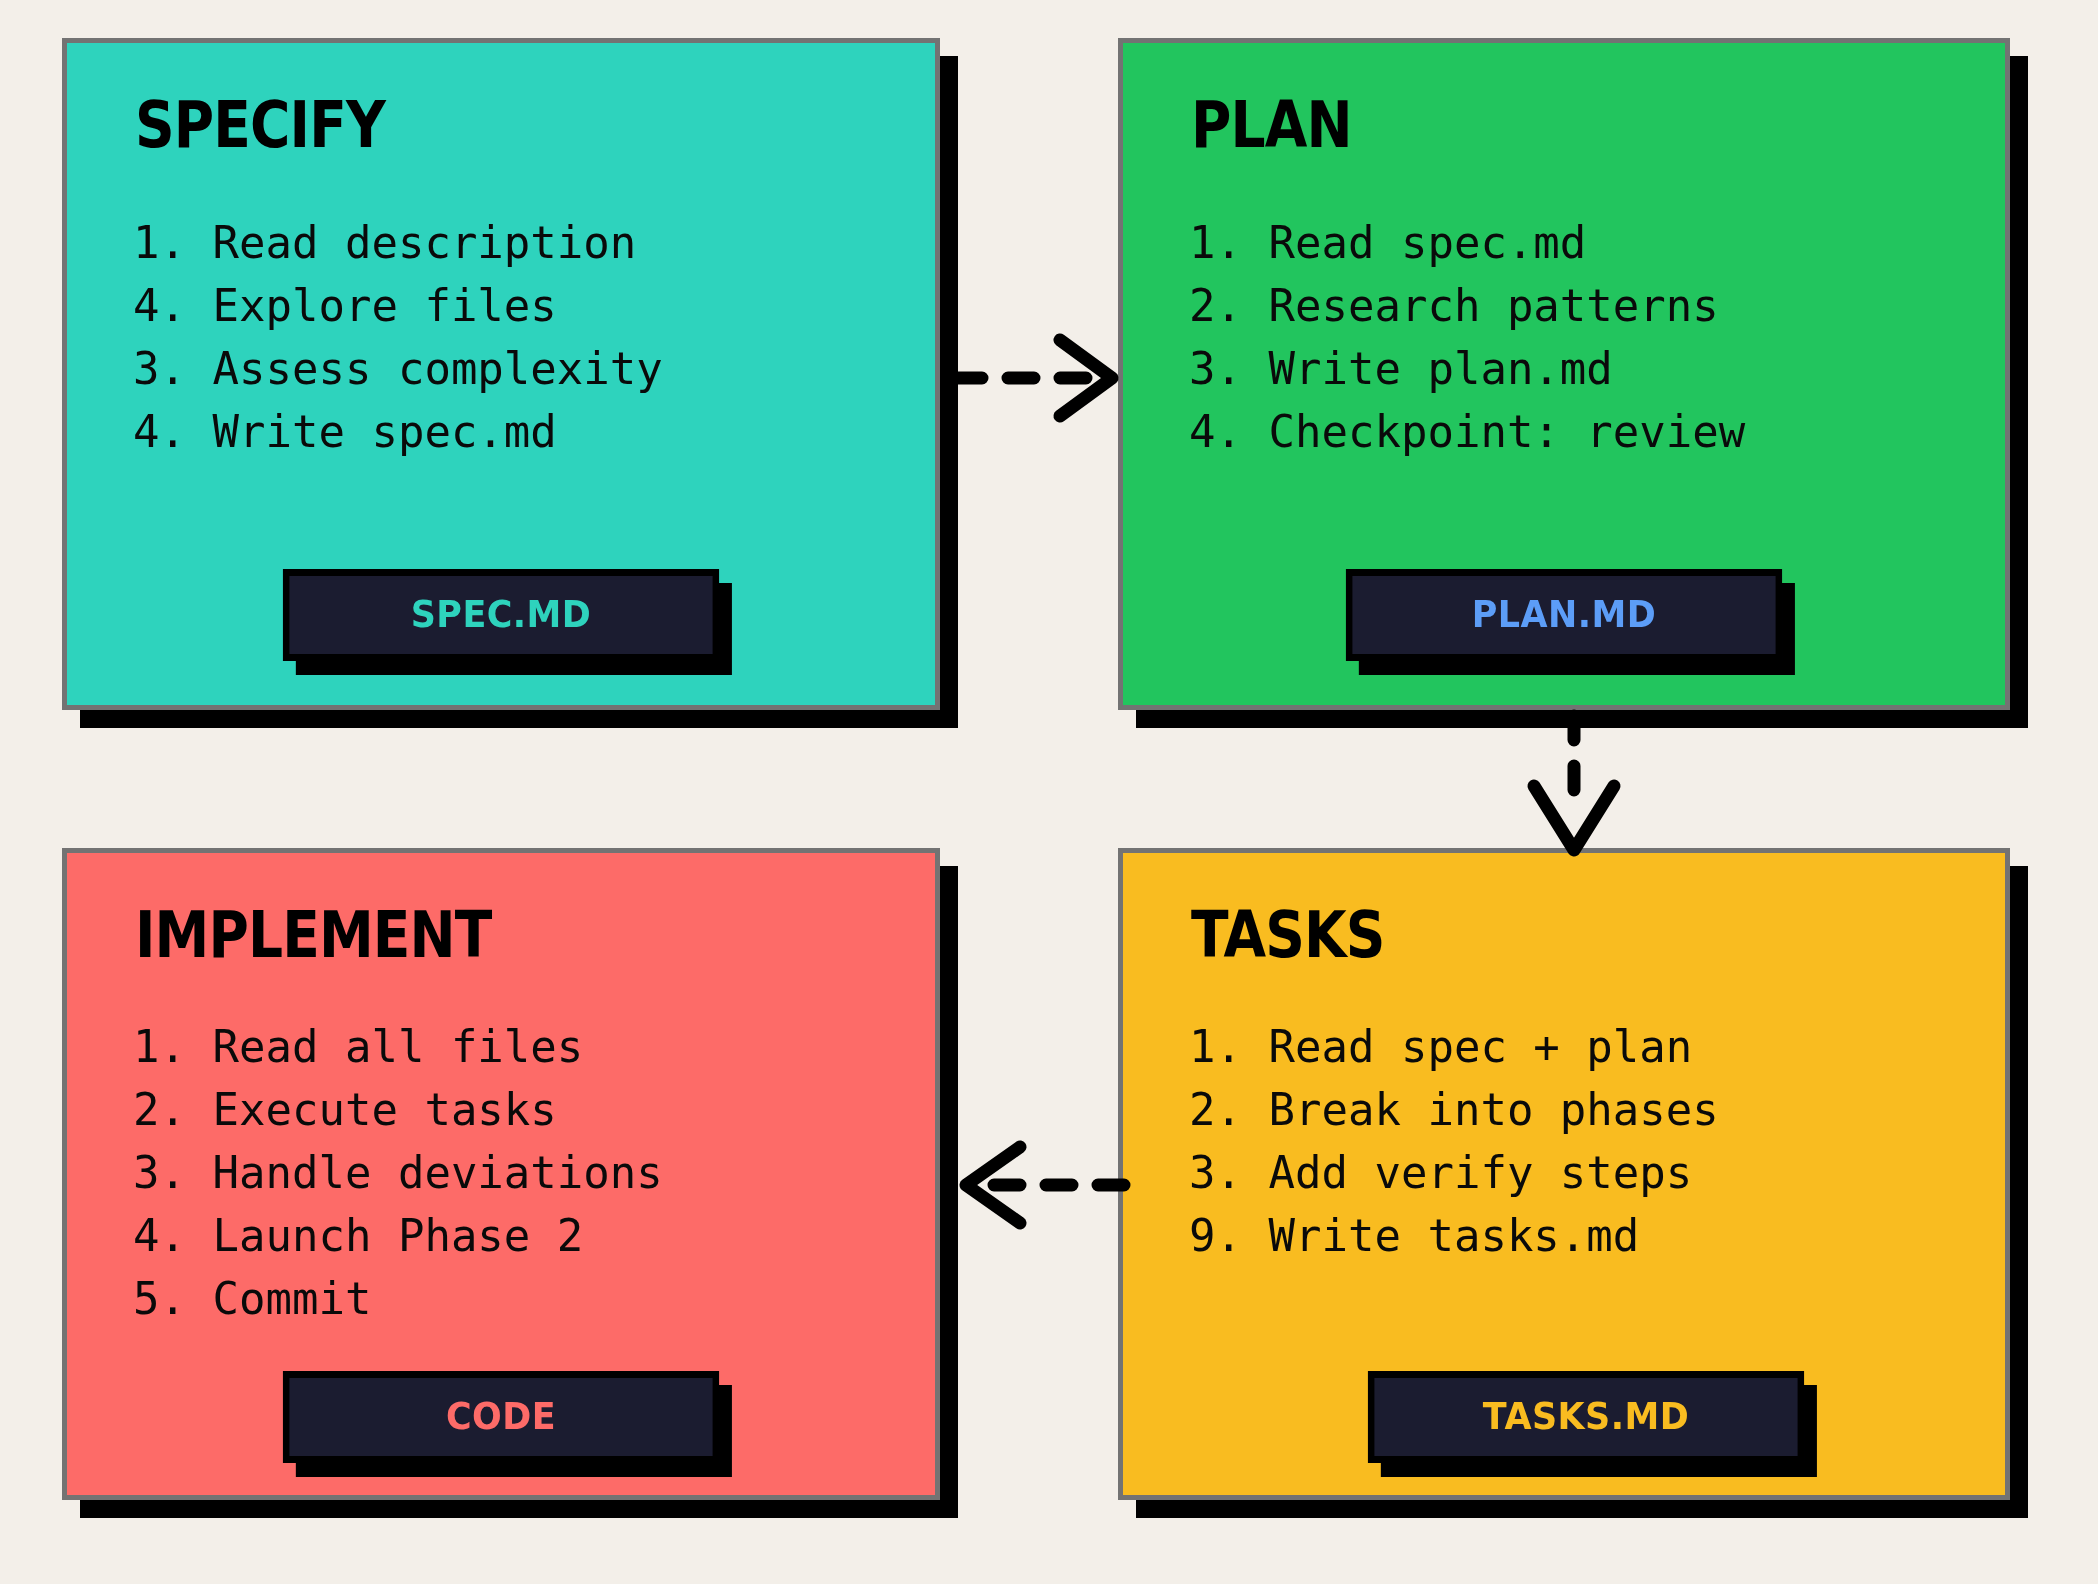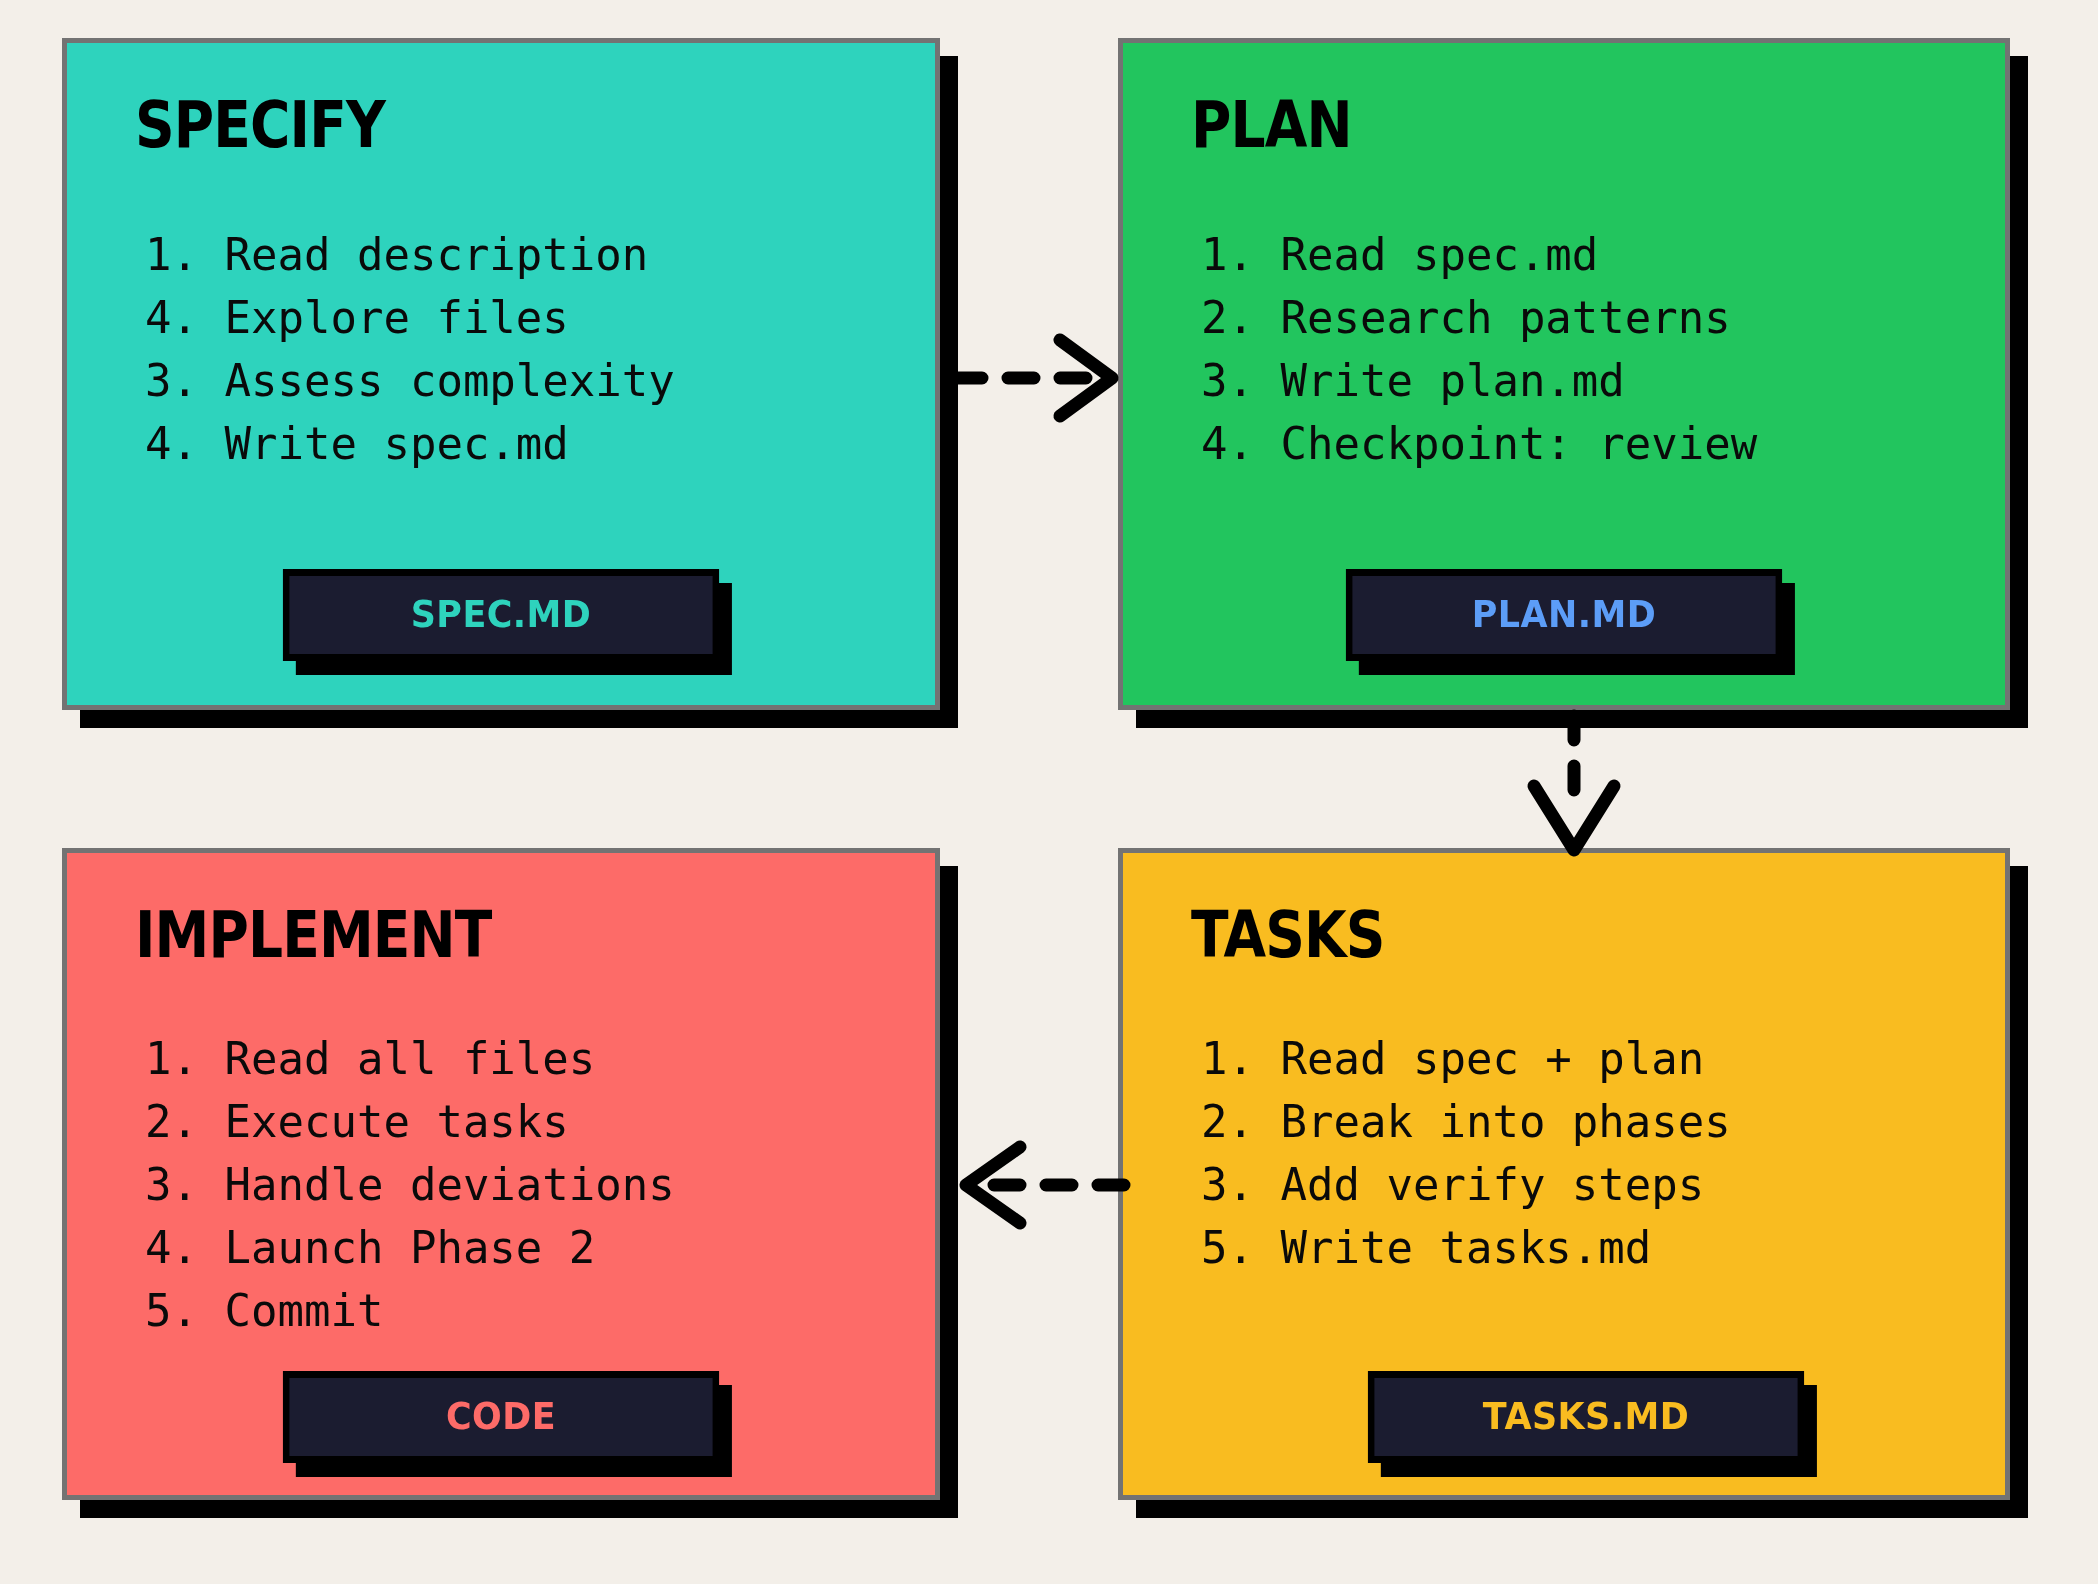--- a/index.html
+++ b/index.html
@@ -33,21 +33,21 @@
     left:68px;
     top:50px;
     transform:scaleX(0.86);
     transform-origin:left top;
     white-space:nowrap;
   }
   .card-list{
     position:absolute;
     left:66px;
     top:168px;
-    margin:12px;
+    margin:0;
     padding:0;
     list-style:none;
   }
   .card-list li{
     font-family:"DejaVu Sans Mono", monospace;
     font-size:44px;
     line-height:63px;
     color:#0a0a0a;
     white-space:pre;
     letter-spacing:0px;
@@ -124,21 +124,21 @@
       <div class="badge" style="color: rgb(253, 107, 104); background: rgb(27, 28, 48);">CODE</div>
     </div>
   </div>
 
   <div class="card" style="left:1118px;top:848px;width:892px;height:652px;background:#f9bc20;">
     <div class="card-title">TASKS</div>
     <ul class="card-list" style="top:162px;">
       <li>1. Read spec + plan</li>
       <li>2. Break into phases</li>
       <li>3. Add verify steps</li>
-      <li>5. Write tasks.md</li>
+      <li>9. Write tasks.md</li>
     </ul>
     <div class="badge-wrap" style="bottom:32px;padding-left:44px;">
       <div class="badge" style="color: rgb(249, 188, 32); background: rgb(27, 28, 48);">TASKS.MD</div>
     </div>
   </div>
 
   <div class="arrow" style="left:952px;top:318px;width:176px;height:120px;">
     <svg width="176" height="120" viewBox="0 0 176 120">
       <line x1="4" y1="60" x2="140" y2="60" stroke="#000" stroke-width="13" stroke-linecap="round" stroke-dasharray="26 26"></line>
       <polyline points="108,22 160,60 108,98" fill="none" stroke="#000" stroke-width="13" stroke-linecap="round" stroke-linejoin="round"></polyline>

